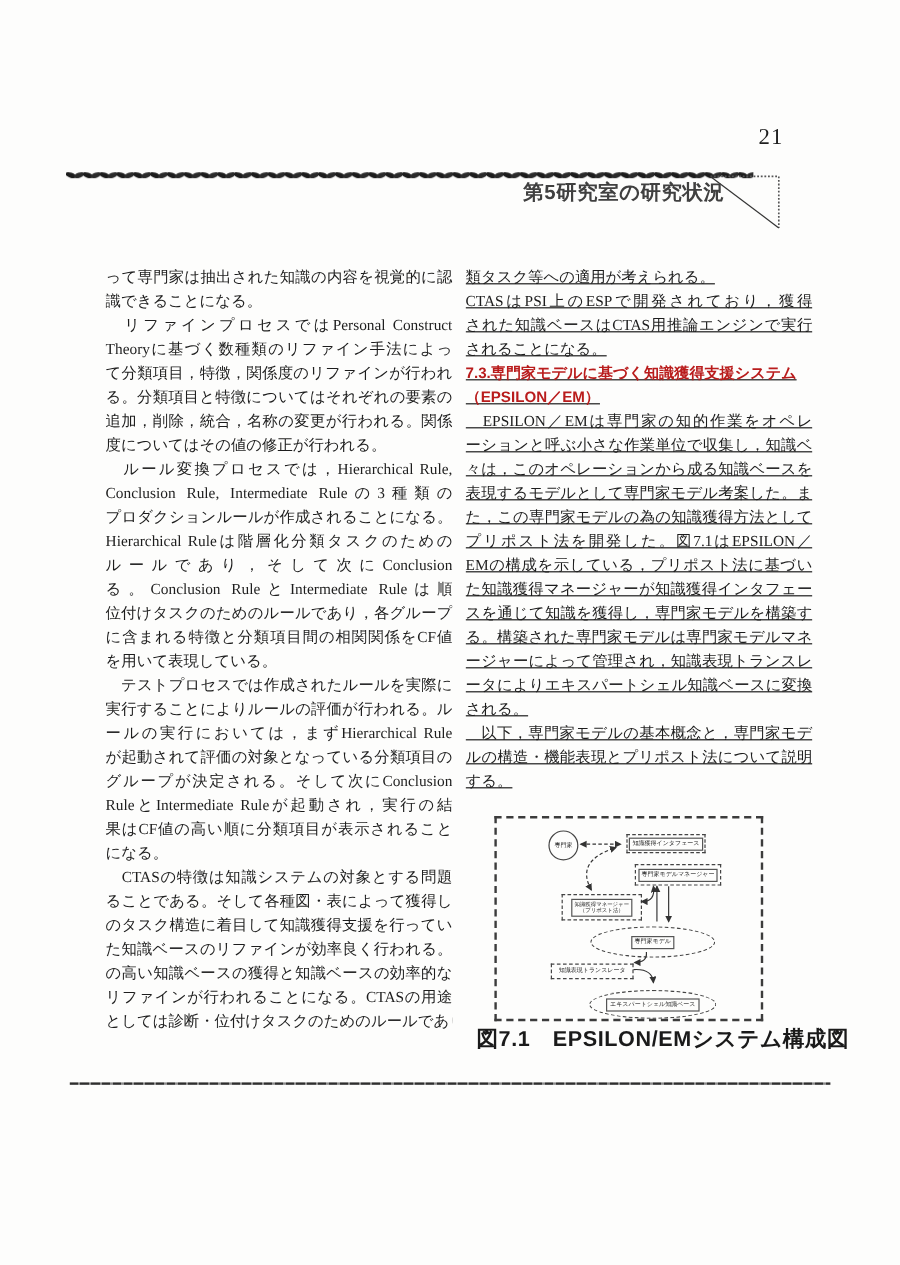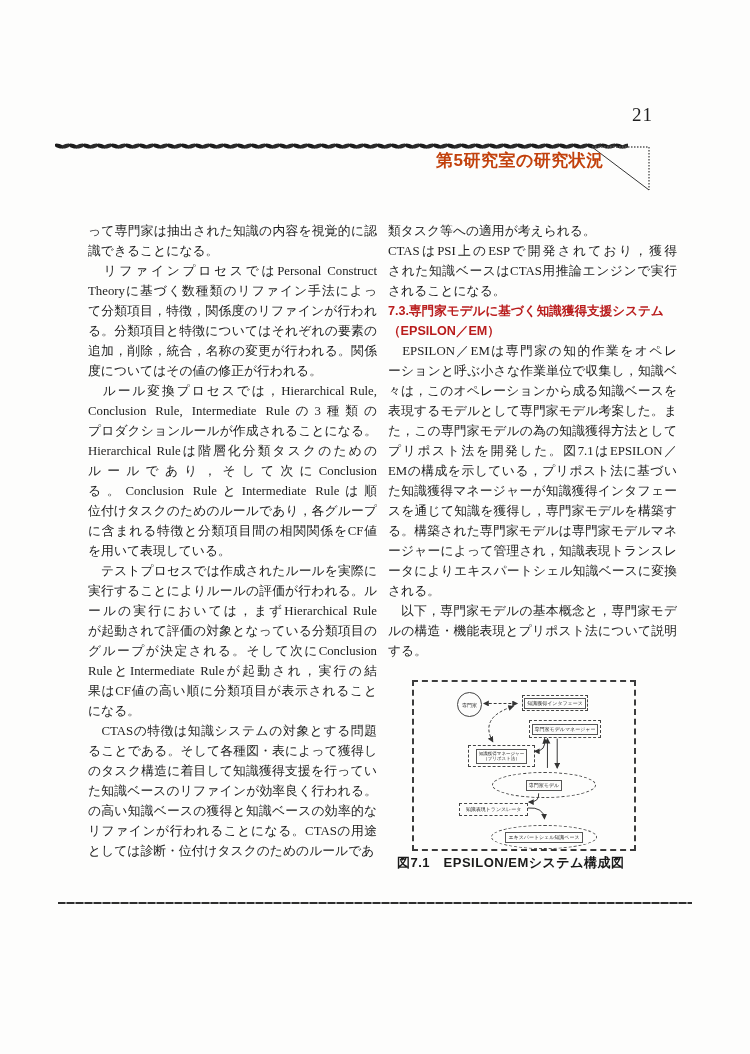--- a/index.html
+++ b/index.html
@@ -14,28 +14,28 @@
 
   
   .page-number{left:616px;top:104px;font-size:19px;letter-spacing:1px;margin-left:16px;}
 
   
   .rope{left:55px;top:141px;width:573px;height:10px;}
   .header-tri{left:591px;top:145px;width:60px;height:47px;}
   .page-title{
     left:436px;top:149px;width:162px;
     font-family:"Liberation Sans","DejaVu Sans",sans-serif;
-    font-size:17px;font-weight:600;color:#c2410c;
+    font-size:17px;font-weight:600;color:#404040;
     white-space:nowrap;letter-spacing:0.5px;
   }
 
   
   .tcol{width:289px;font-size:12.8px;color:#1d1d1d;}
   .tcol-left{left:88px;top:221px;}
-  .tcol-right{left:388px;top:221px;}
+  .tcol-right{left:388px;top:221px;text-decoration:underline;}
   .tline{
     height:20px;line-height:20px;white-space:nowrap;
     text-align:justify;text-align-last:justify;overflow:hidden;
   }
   .tline.noj{text-align:left;text-align-last:left;}
   .tline.hline{
     font-family:"Liberation Sans","DejaVu Sans",sans-serif;
     font-weight:bold;font-size:12.6px;color:#b91c1c;
   }
 
@@ -51,21 +51,21 @@
   .fbox{border:1px dashed #444;}
   .fellipse{border:1px dashed #444;border-radius:50%;}
   .fcircle{border:1px solid #444;border-radius:50%;font-size:5px;}
   .nlab{border:1px solid #555;font-size:5px;line-height:7px;padding:1px 2px;
     white-space:nowrap;text-align:center;background:#fdfdfc;}
   .nlab.two{font-size:4.5px;line-height:5.5px;padding:1px 2px;}
   .fig-arrows{position:absolute;left:0;top:0;width:100%;height:100%;}
   .fig-caption{
     left:397px;top:854px;width:300px;
     font-family:"Liberation Sans","DejaVu Sans",sans-serif;
-    font-size:13px;font-weight:bold;color:#1a1a1a;letter-spacing:0.5px;
+    font-size:18px;font-weight:bold;color:#1a1a1a;letter-spacing:0.5px;
     white-space:nowrap;
   }
 
   
   .bottom-rule{
     left:58px;top:902px;width:634px;height:2px;
     background:repeating-linear-gradient(90deg,#2e2e2e 0 7px,#8a8a8a 7px 9px);
   }
 </style>
 </head>

